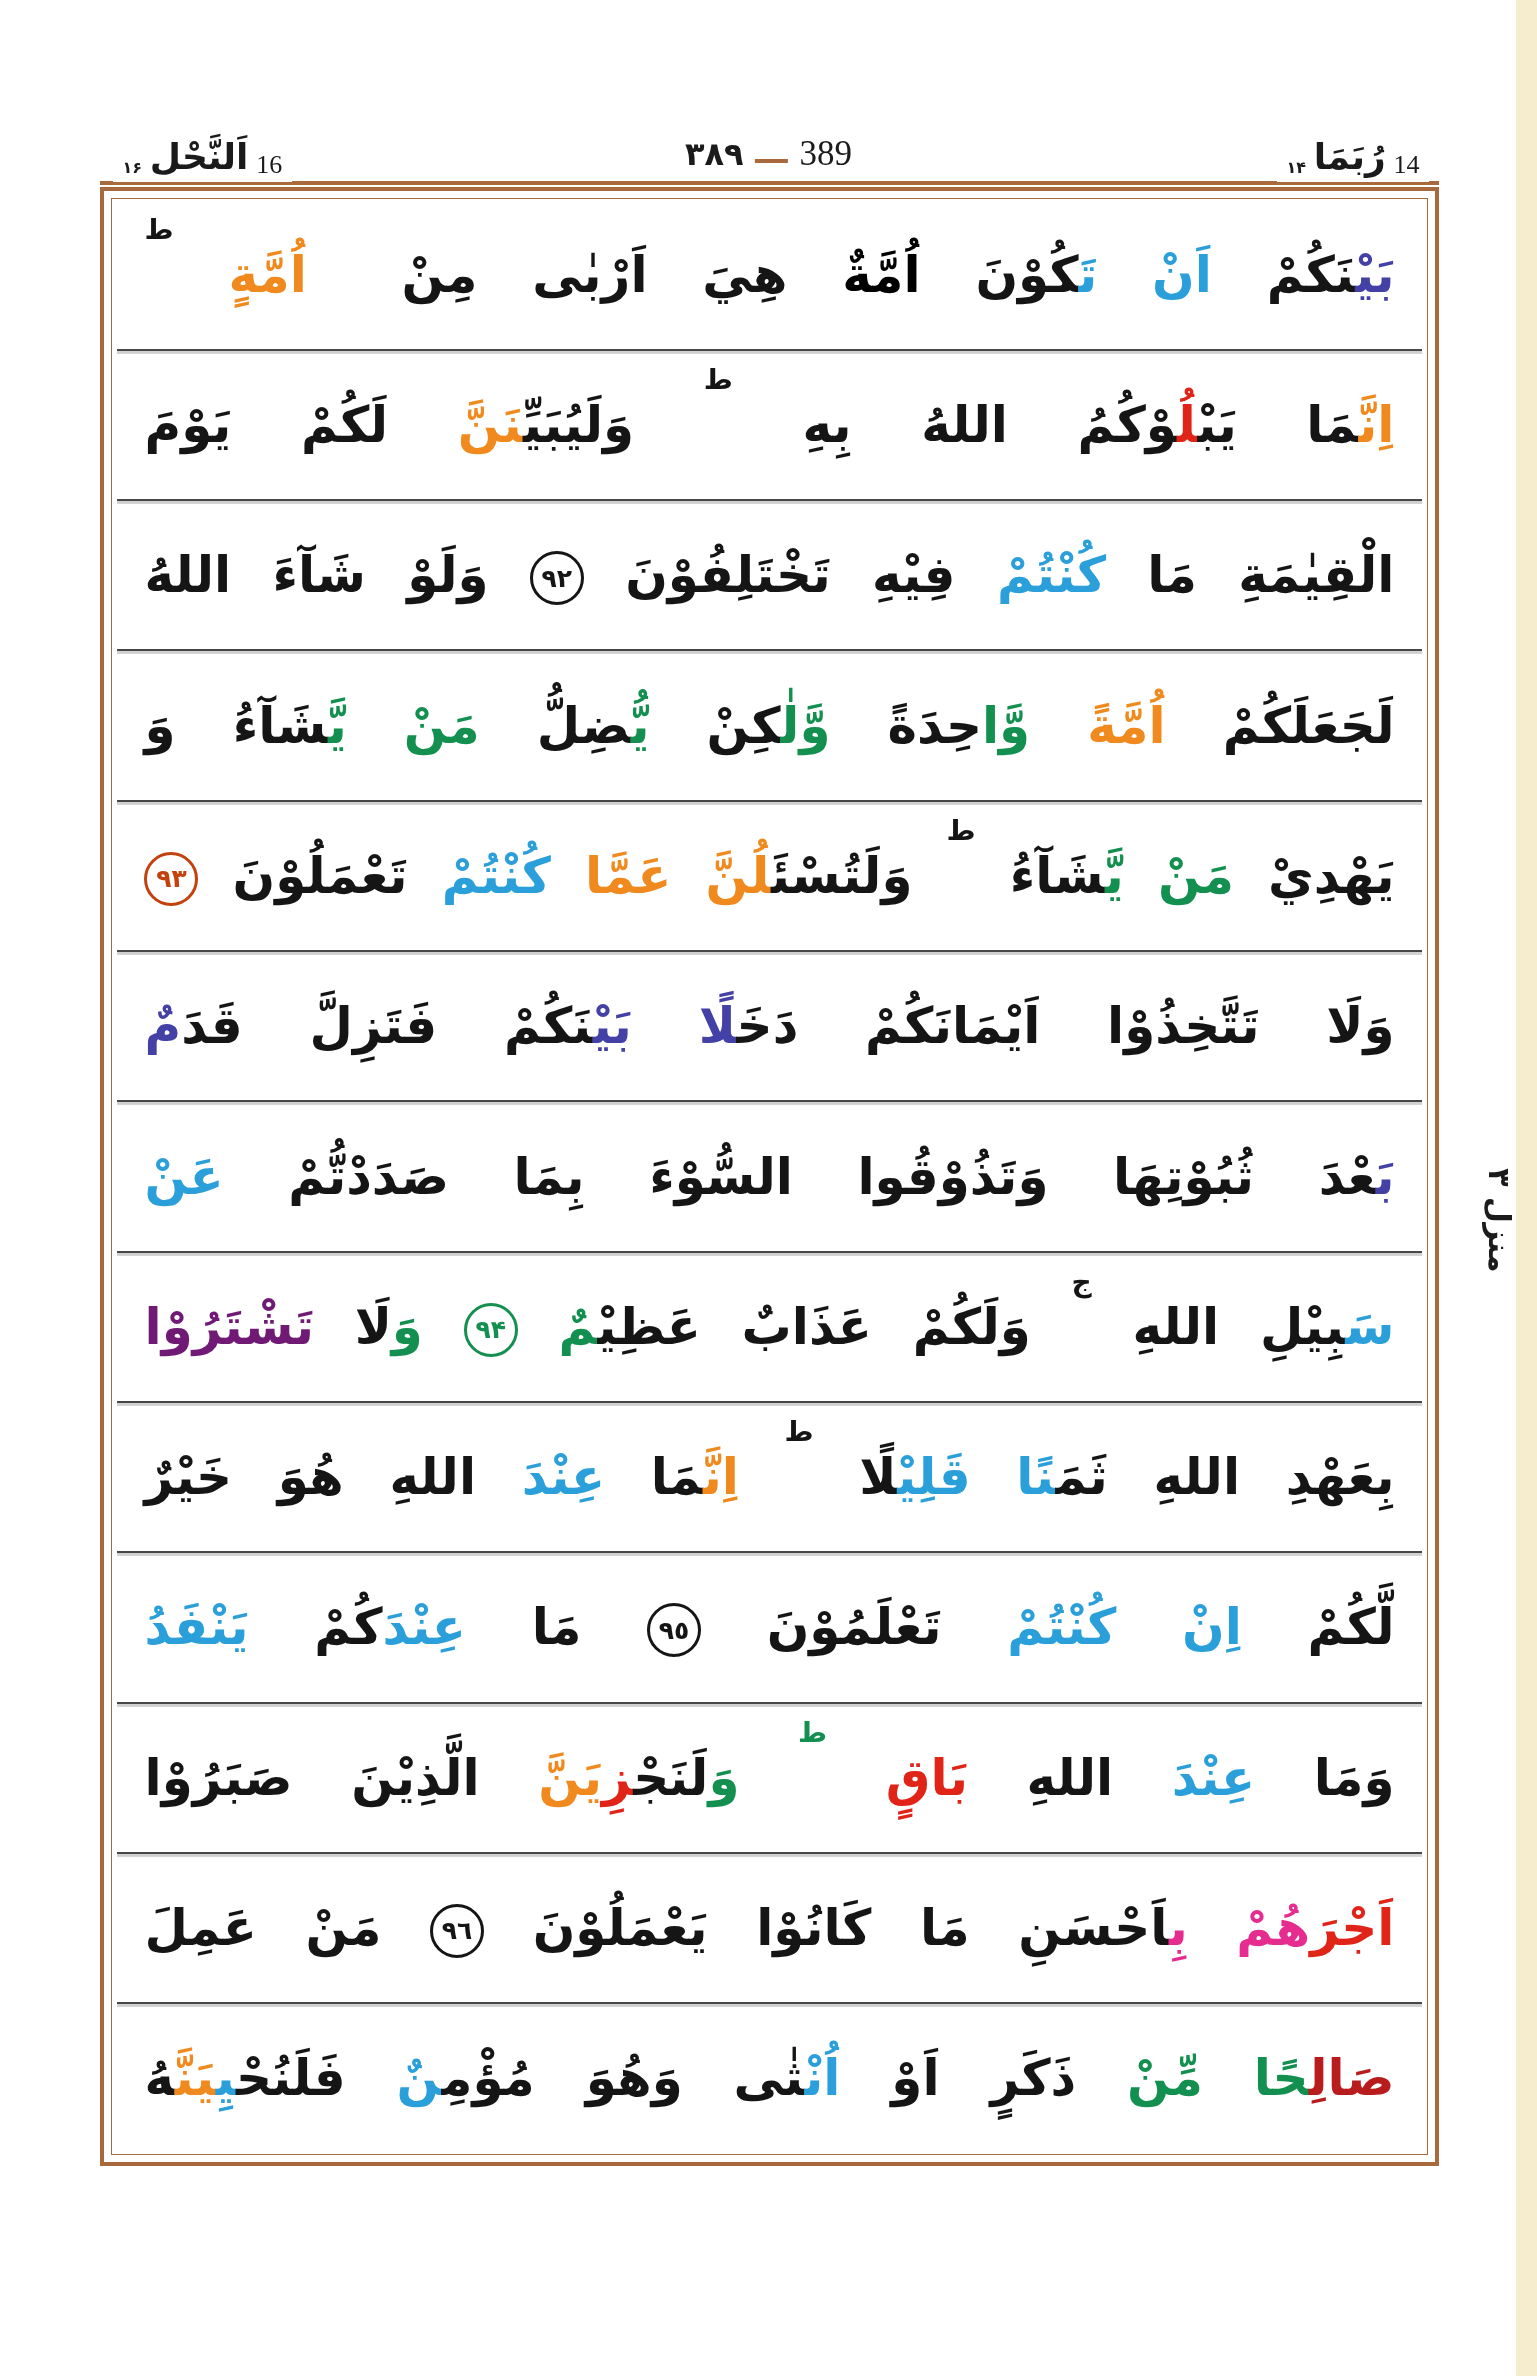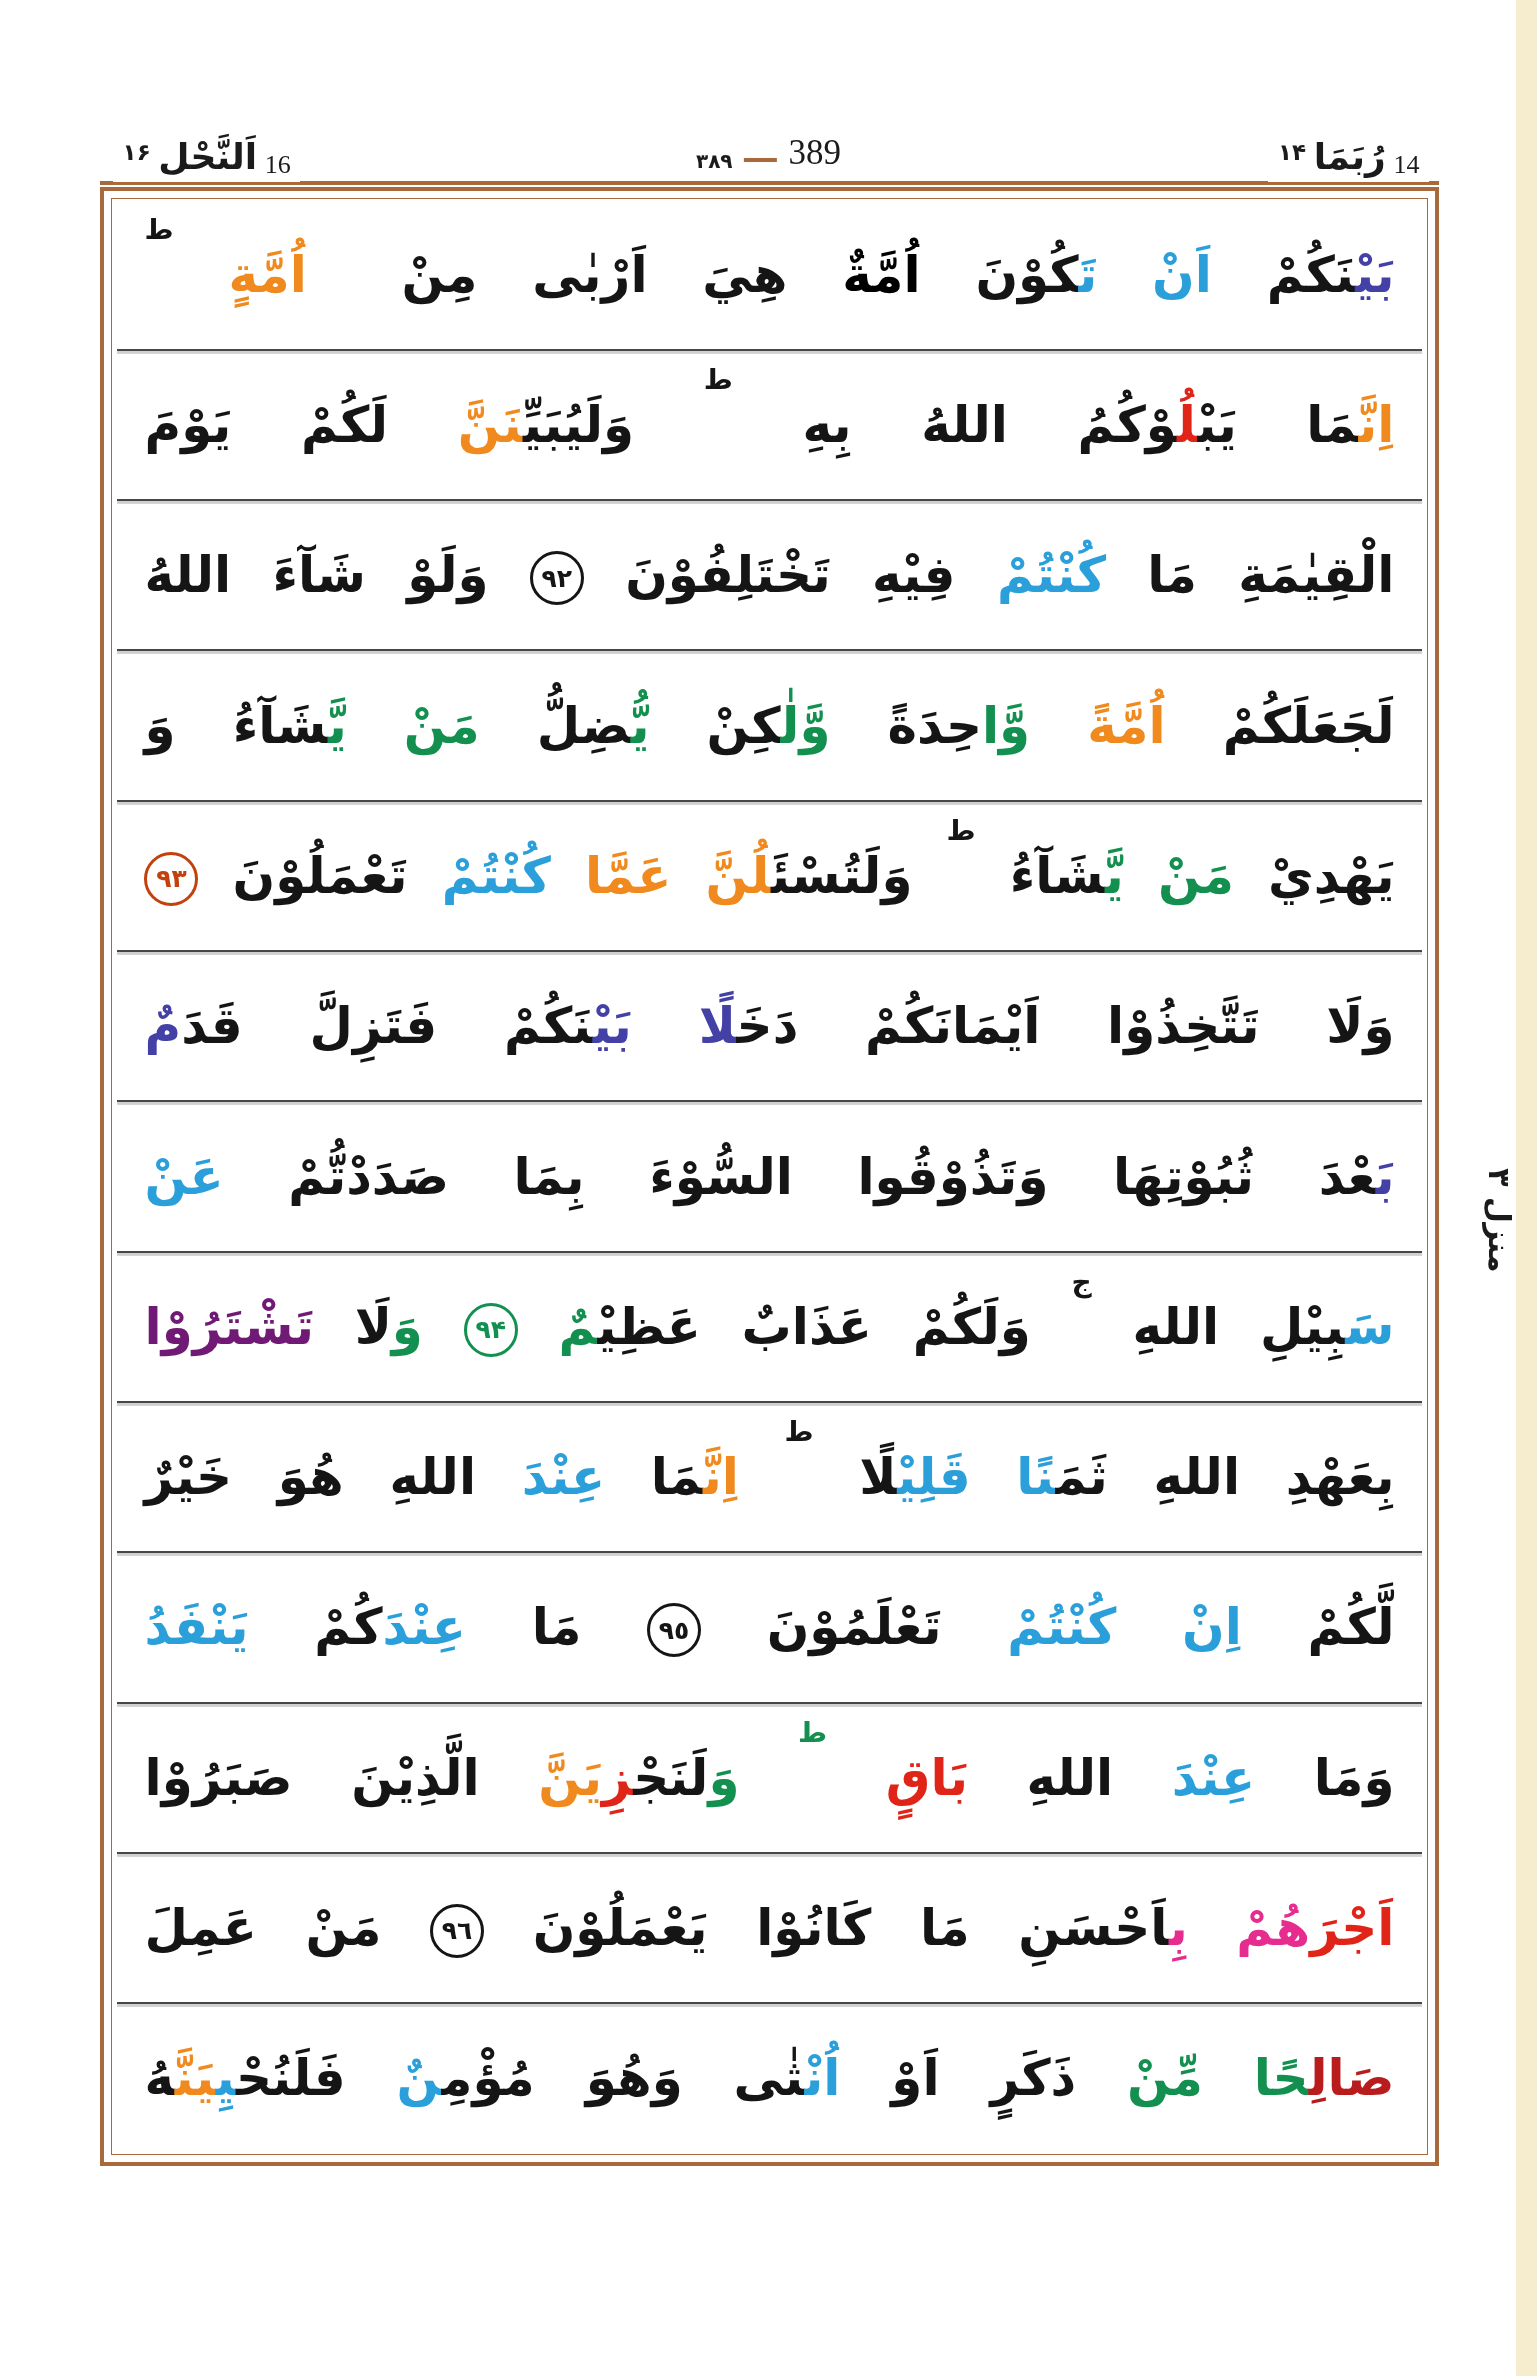--- a/index.html
+++ b/index.html
@@ -11,21 +11,21 @@
   .edge-strip{position:absolute;right:0;top:0;width:21px;height:2377px;background:#f6edcf;}
 
   
   .header-rule{position:absolute;left:100px;top:181px;width:1339px;height:3.8px;background:#a8693c;}
   .hdr-label{position:absolute;top:133px;background:#ffffff;display:flex;align-items:flex-end;gap:7.7px;
              padding:0 9.6px;z-index:3;color:#1b1b1b;white-space:nowrap;}
   .hdr-left{left:113px;}
   .hdr-center{left:50%;transform:translateX(-50%);}
   .hdr-right{right:108px;}
   .hdr-name{font-size:36px;font-weight:bold;line-height:1.35;}
-  .hdr-urdu{font-size:23px;font-weight:bold;padding-bottom:17px;}
+  .hdr-urdu{font-size:16px;font-weight:bold;padding-bottom:5px;}
   .hdr-west{font-size:26px;font-family:"Liberation Serif",serif;padding-bottom:1.9px;}
   .hdr-dash{display:inline-block;width:33px;height:3.8px;background:#a8693c;margin:0 3.8px 13.4px 3.8px;}
 
   
   .frame{position:absolute;left:100px;top:187px;width:1339px;height:1979px;
          border:4.8px solid #a8693c;box-sizing:border-box;background:#fff;}
   .frame-inner{position:absolute;left:6.7px;right:6.7px;top:6.7px;bottom:6.7px;
          border:1.9px solid #a8693c;box-sizing:border-box;display:flex;flex-direction:column;
          padding:1.9px 5.8px;}
 
@@ -51,21 +51,21 @@
 
 <div class="header-rule"></div>
 
 <div class="hdr-label hdr-left">
   <span class="hdr-urdu">١۶</span>
   <span class="hdr-name">اَلنَّحْل</span>
   <span class="hdr-west">16</span>
 </div>
 
 <div class="hdr-label hdr-center">
-  <span class="hdr-name" style="font-size:20px;">۳۸۹</span>
+  <span class="hdr-name" style="font-size:32px;">۳۸۹</span>
   <span class="hdr-dash"></span>
   <span class="hdr-west" style="font-size:35px;">389</span>
 </div>
 
 <div class="hdr-label hdr-right">
   <span class="hdr-urdu">١۴</span>
   <span class="hdr-name">رُبَمَا</span>
   <span class="hdr-west">14</span>
 </div>
 

